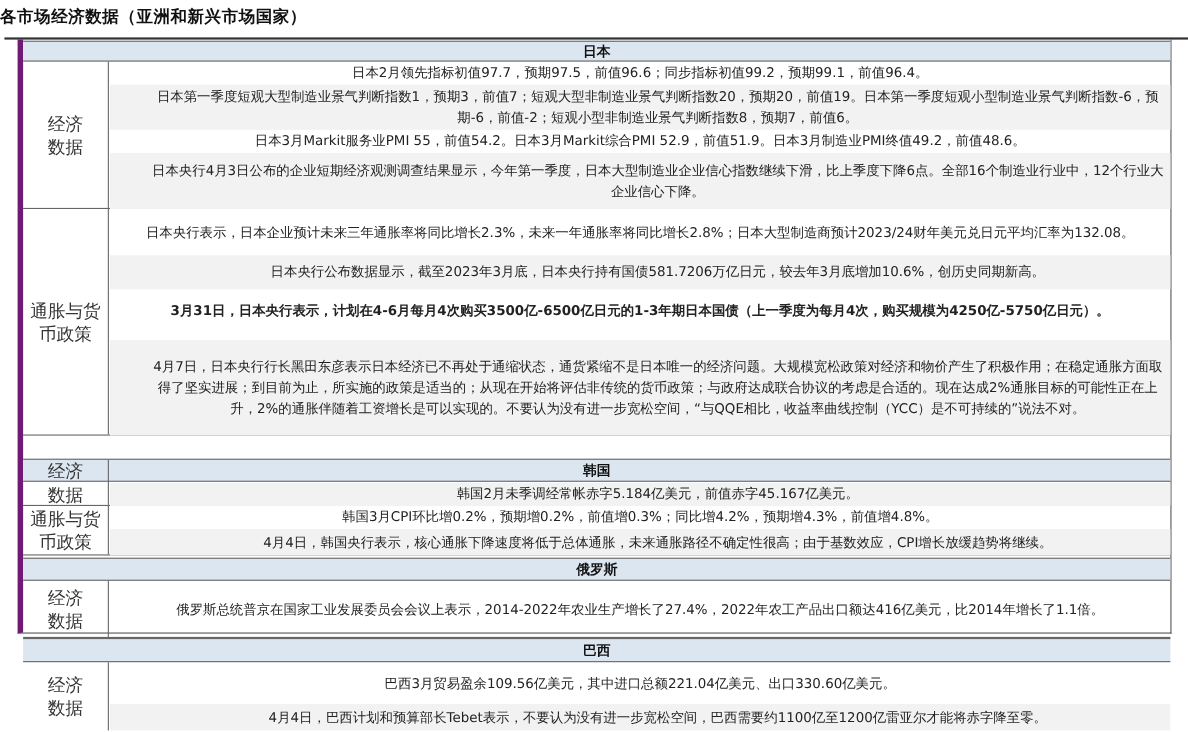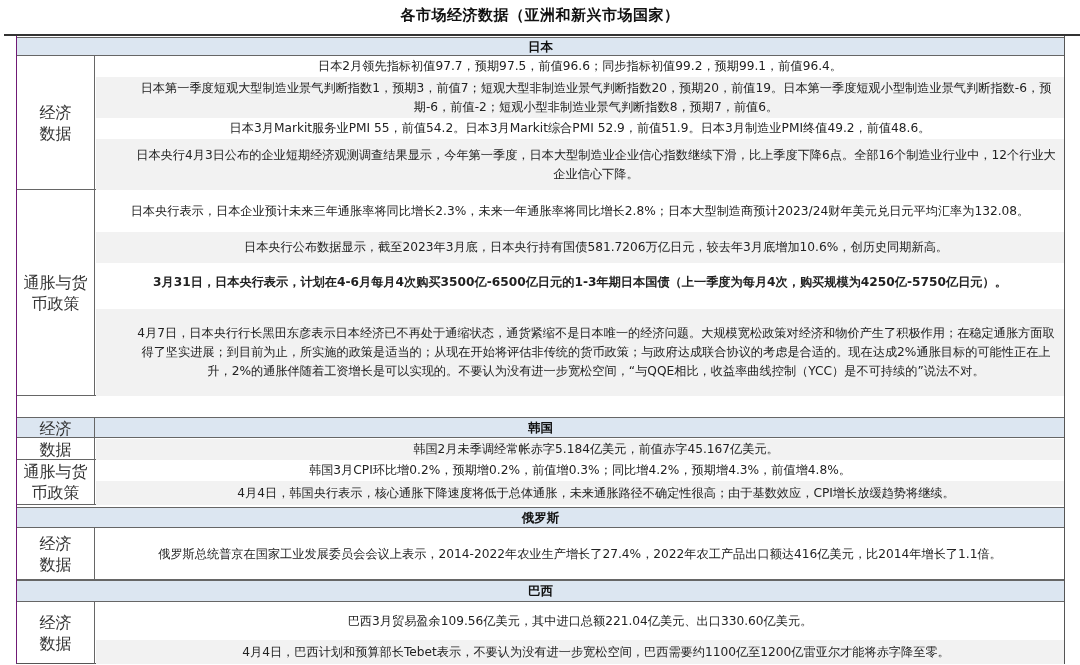--- a/index.html
+++ b/index.html
@@ -1,28 +1,28 @@
 <!DOCTYPE html>
 <html><head>
 <meta charset="utf-8">
 <style>
   * { box-sizing: border-box; margin: 0; padding: 0; }
   html, body { width: 1080px; height: 665px; background: #ffffff; overflow: hidden; }
   body { font-family: "DejaVu Sans", "Liberation Sans", sans-serif; color: #222; position: relative; }
 
   .title {
     position: absolute; left: 0; top: 6px; width: 1080px; height: 24px;
-    text-align: center; font-size: 15px; font-weight: bold; color: #111;
+    font-size: 15px; font-weight: bold; color: #111;
     font-family: "DejaVu Serif", "Liberation Serif", serif; letter-spacing: 0.5px;
   }
   .top-rule { position: absolute; left: 4px; top: 34px; width: 1076px; height: 2px; background: #333; }
 
   .table {
-    position: absolute; left: 16px; top: 36px; width: 1049px; height: 628px;
-    border-left: 1px solid #701a75; border-right: 1px solid #555; border-bottom: 1px solid #555;
+    position: absolute; left: 16px; top: 36px; width: 1049px; height: 540px;
+    border-left: 5px solid #701a75; border-right: 1px solid #555; border-bottom: 1px solid #555;
   }
   .country {
     position: absolute; left: 0; width: 100%;
     background: #dce6f1; border-top: 1px solid #666; border-bottom: 1px solid #666;
     text-align: center; font-weight: bold; font-size: 12.5px; color: #111;
     font-family: "DejaVu Serif", "Liberation Serif", serif;
   }
   .section { position: absolute; left: 0; width: 100%; border-bottom: 1px solid #666; }
   .label {
     position: absolute; left: 0; top: 0; bottom: 0; width: 78px;

